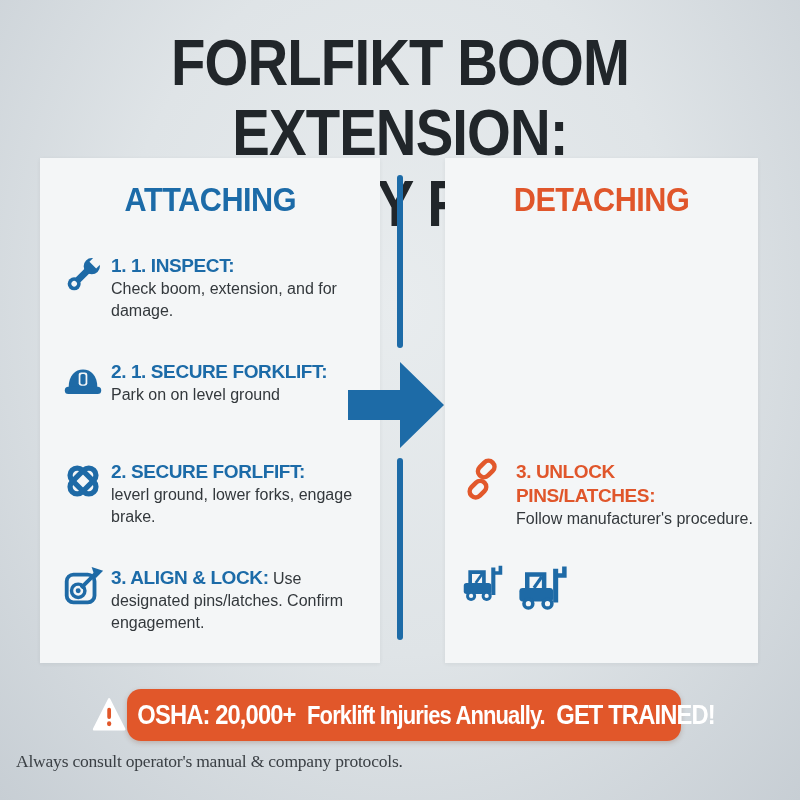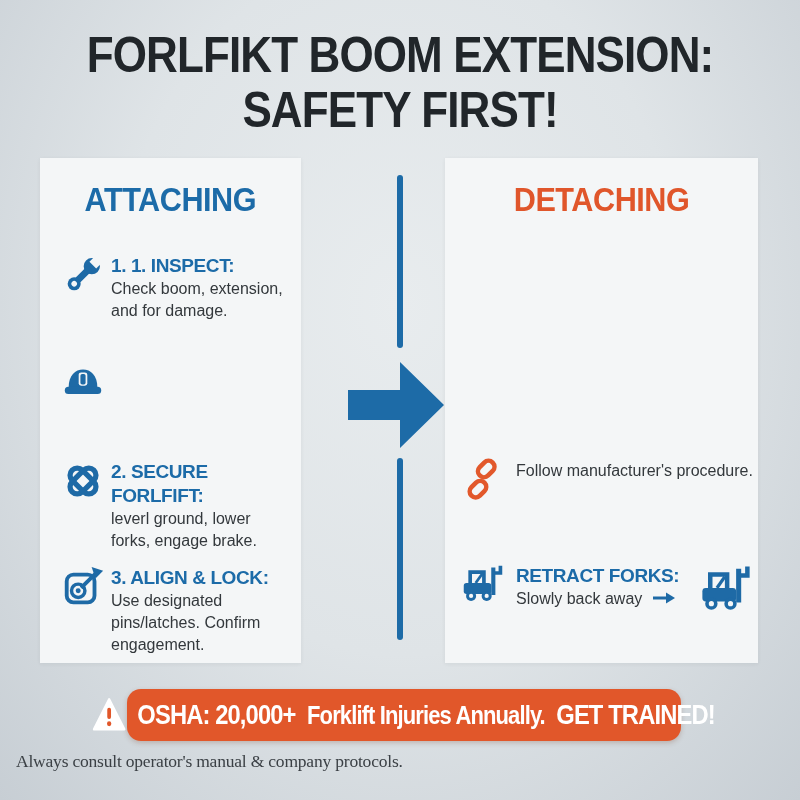--- a/index.html
+++ b/index.html
@@ -3,28 +3,28 @@
 <meta charset="utf-8">
 <style>
   html,body{margin:0;padding:0;}
   body{
     width:800px;height:800px;position:relative;overflow:hidden;
     font-family:"Liberation Sans", sans-serif;
     background:radial-gradient(ellipse at 50% 38%, #e8ecee 0%, #dfe4e7 50%, #c7ced4 100%);
   }
   .title{
     position:absolute;top:28px;left:0;width:800px;text-align:center;
-    color:#21262a;font-weight:bold;line-height:1.1;font-size:50px;letter-spacing:-1px;
+    color:#21262a;font-weight:bold;line-height:1.1;font-size:64px;letter-spacing:-1px;
   }
   .title-inner{display:inline-block;transform:scaleX(0.88);transform-origin:center top;}
   .panel{
     position:absolute;top:158px;height:505px;background:#f4f6f7;
     box-shadow:0 1px 4px rgba(40,50,60,0.07);
   }
-  .panel-left{left:40px;width:261px;}
+  .panel-left{left:40px;width:340px;}
   .panel-right{left:445px;width:313px;}
   .col-heading{margin-top:22px;text-align:center;font-size:34px;font-weight:bold;letter-spacing:-0.5px;}
   .col-heading .ch-inner{display:inline-block;transform:scaleX(0.9);}
   .blue-text{color:#1c6ba8;}
   .orange-text{color:#e0562b;}
   .step{position:absolute;left:20px;right:12px;display:flex;gap:5px;align-items:flex-start;}
   .panel-right .step{left:16px;right:5px;gap:11px;}
   .step .icon{flex:0 0 auto;width:46px;height:46px;}
   .panel-right .step .icon{width:44px;height:44px;}
   .icon svg{display:block;width:100%;height:100%;}
@@ -94,20 +94,24 @@
 
   <div class="step" style="top:200px">
     <span class="icon blue">
       <svg viewBox="0 0 48 48" fill="currentColor">
         <path d="M9 31 C9 18 16 12 24 12 C32 12 39 18 39 31 Z"></path>
         <rect x="19.5" y="15" width="9" height="14" rx="2.6" fill="#f4f6f7"></rect>
         <rect x="21.3" y="16.6" width="5.4" height="11" rx="1.8"></rect>
         <rect x="5" y="30" width="38" height="7.5" rx="3.7"></rect>
       </svg>
     </span>
+    <div class="step-text">
+      <span class="step-title blue-text">2. 1. SECURE FORKLIFT:</span>
+      <span class="step-body">Park on on level ground</span>
+    </div>
   </div>
 
   <div class="step" style="top:300px">
     <span class="icon blue">
       <svg viewBox="0 0 48 48" fill="none" stroke="currentColor" stroke-width="5.5">
         <rect x="16.5" y="8" width="15" height="32" rx="7.5" transform="rotate(45 24 24)"></rect>
         <rect x="16.5" y="8" width="15" height="32" rx="7.5" transform="rotate(-45 24 24)"></rect>
       </svg>
     </span>
     <div class="step-text">
@@ -149,48 +153,39 @@
 
 
   <div class="step" style="top:300px">
     <span class="icon orange">
       <svg viewBox="0 0 48 48" fill="none" stroke="currentColor" stroke-width="5">
         <rect x="21" y="2" width="13" height="20" rx="6.5" transform="rotate(45 27.5 12)"></rect>
         <rect x="12" y="24" width="13" height="20" rx="6.5" transform="rotate(45 18.5 34)"></rect>
       </svg>
     </span>
     <div class="step-text">
+      <span class="step-title orange-text">3. UNLOCK PINS/LATCHES:</span>
       <span class="step-body">Follow manufacturer's procedure.</span>
     </div>
   </div>
 
   <div class="step" style="top:404px">
     <span class="icon blue">
       <svg viewBox="0 0 48 48" fill="currentColor">
         <path d="M10 25 V11 H25 V25" fill="none" stroke="currentColor" stroke-width="4"></path>
         <line x1="23" y1="13" x2="16" y2="23" stroke="currentColor" stroke-width="3"></line>
         <rect x="3" y="23" width="30" height="12" rx="3"></rect>
         <rect x="33" y="6" width="4.5" height="30"></rect>
         <path d="M37 12 H43 V4" fill="none" stroke="currentColor" stroke-width="4"></path>
         <circle cx="11" cy="37" r="5.5"></circle>
           <circle cx="11" cy="37" r="2.3" fill="#f4f6f7"></circle>
         <circle cx="28" cy="37" r="5.5"></circle>
           <circle cx="28" cy="37" r="2.3" fill="#f4f6f7"></circle>
       </svg>
     </span>
-    <div class="step-text">
-      <span class="step-title blue-text">RETRACT FORKS:</span>
-      <span class="step-body">Slowly back away</span>
-      <span class="mini-arrow">
-        <svg viewBox="0 0 22 12">
-            <line x1="0" y1="6" x2="14" y2="6" stroke="currentColor" stroke-width="3"></line>
-            <polygon points="13,0.5 22,6 13,11.5" fill="currentColor"></polygon>
-          </svg>
-      </span>
-    </div>
     <span class="trail-icon">
       <svg viewBox="0 0 48 48" fill="currentColor">
         <path d="M10 25 V11 H25 V25" fill="none" stroke="currentColor" stroke-width="4"></path>
         <line x1="23" y1="13" x2="16" y2="23" stroke="currentColor" stroke-width="3"></line>
         <rect x="3" y="23" width="30" height="12" rx="3"></rect>
         <rect x="33" y="6" width="4.5" height="30"></rect>
         <path d="M37 12 H43 V4" fill="none" stroke="currentColor" stroke-width="4"></path>
         <circle cx="11" cy="37" r="5.5"></circle>
           <circle cx="11" cy="37" r="2.3" fill="#f4f6f7"></circle>
         <circle cx="28" cy="37" r="5.5"></circle>

